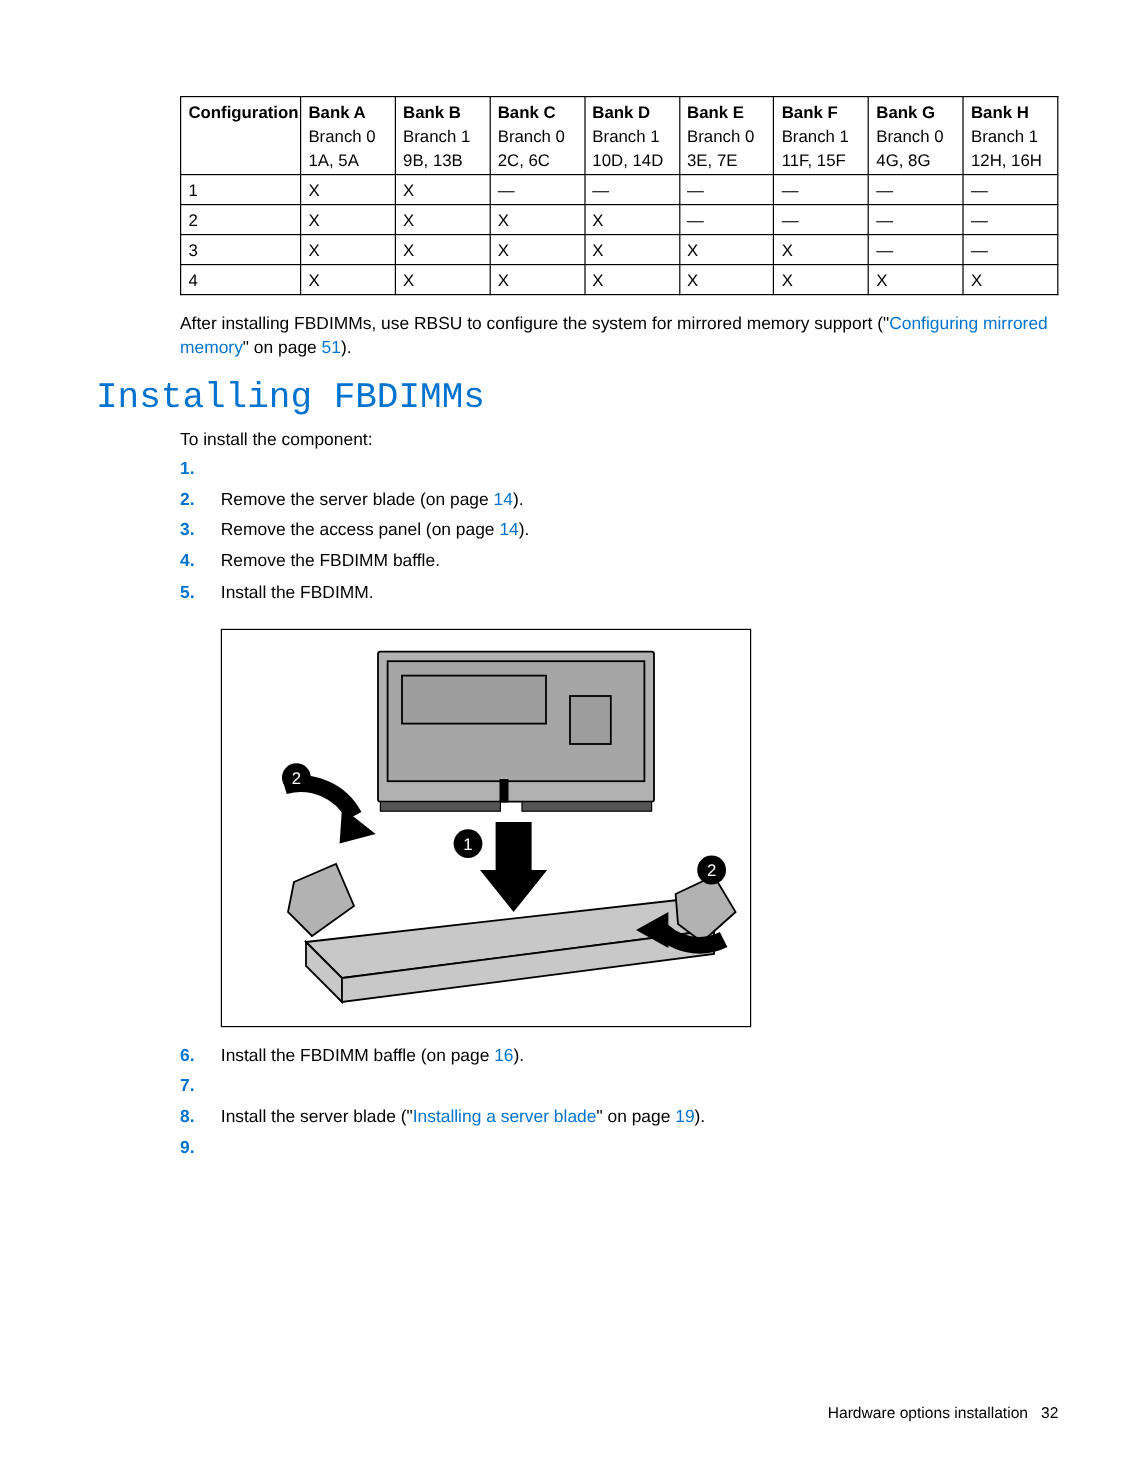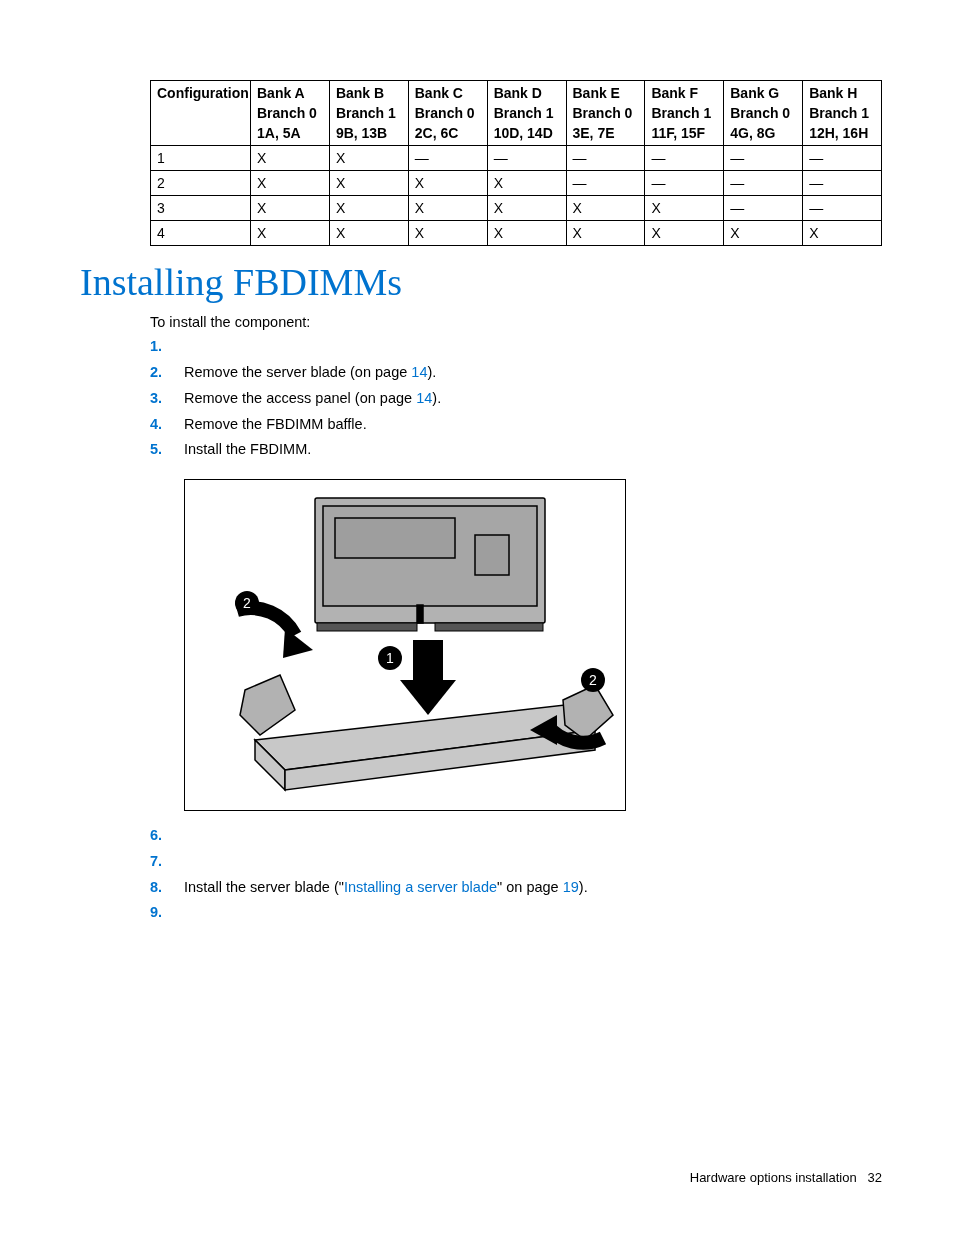--- a/index.html
+++ b/index.html
@@ -36,35 +36,35 @@
     padding: 4px 6px;
     text-align: left;
     vertical-align: top;
     font-size: 14px;
   }
   table.config th {
     font-weight: bold;
   }
   .header-sub {
     display: block;
-    font-weight: bold;
+    font-weight: normal;
     margin-top: 4px;
   }
   .para {
     margin: 6px 0 14px 0;
     line-height: 1.4;
   }
   .link {
     color: #0073cf;
   }
   h2.section {
-    font-family: Liberation Serif, serif;
+    font-family: Liberation Mono, monospace;
     font-weight: normal;
     color: #0073cf;
-    font-size: 38px;
+    font-size: 30px;
     margin: 14px 0 8px 0;
   }
   ol.steps {
     list-style: none;
     padding: 0;
     margin: 4px 0 0 0;
   }
   ol.steps li {
     display: flex;
     margin: 4px 0;
@@ -201,20 +201,23 @@
           <td>X</td>
           <td>X</td>
           <td>X</td>
           <td>X</td>
           <td>X</td>
           <td>X</td>
         </tr>
       </tbody>
     </table>
 
+    <p class="para">
+      <span>After installing FBDIMMs, use RBSU to configure the system for mirrored memory support ("</span><span class="link">Configuring mirrored memory</span><span>" on page </span><span class="link">51</span><span>).</span>
+    </p>
   </div>
 
   <h2 class="section">Installing FBDIMMs</h2>
 
   <div class="content-indent">
     <p class="para" style="margin-bottom:4px">To install the component:</p>
 
     <ol class="steps">
       <li>
           <span class="num">1.</span>
@@ -283,20 +286,21 @@
           <polygon points="372,235 345,250 372,265" fill="#000"></polygon>
           <circle cx="408" cy="200" r="12" fill="#000"></circle>
           <text x="408" y="205" text-anchor="middle" fill="#fff" font-size="14" font-family="Arial">2</text>
         </svg>
       </div>
     </div>
 
     <ol class="steps">
       <li>
           <span class="num">6.</span>
+          <span><span>Install the FBDIMM baffle (on page </span><span class="link">16</span><span>).</span></span>
         </li>
       <li>
           <span class="num">7.</span>
         </li>
       <li>
           <span class="num">8.</span>
           <span><span>Install the server blade ("</span><span class="link">Installing a server blade</span><span>" on page </span><span class="link">19</span><span>).</span></span>
         </li>
       <li>
           <span class="num">9.</span>

